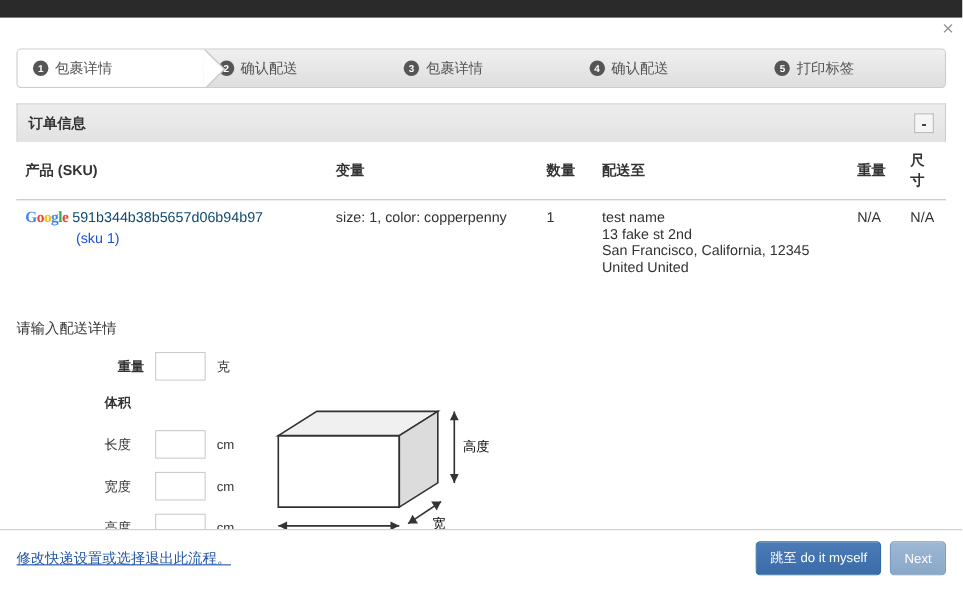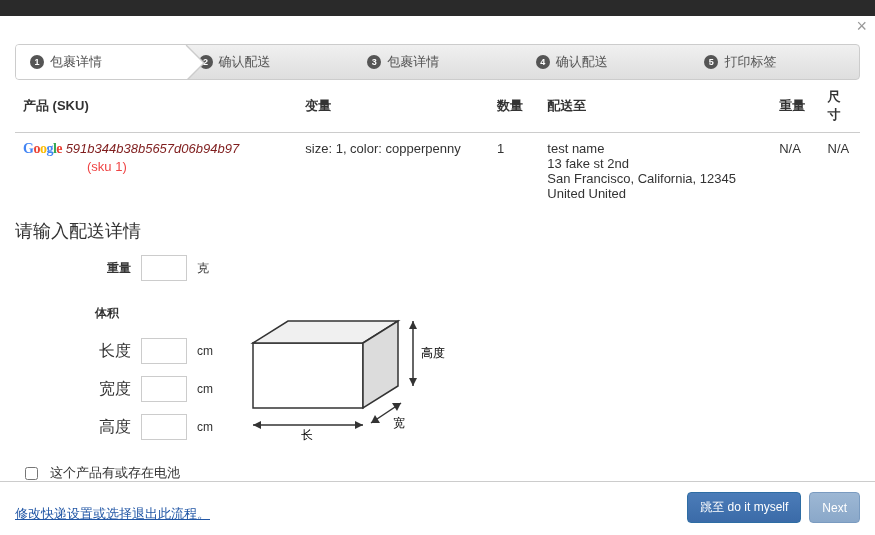--- a/index.html
+++ b/index.html
@@ -12,39 +12,39 @@
     .step.active { background: #fff; }
     .step.active::after { content: ""; position: absolute; right: -18px; top: 0; width: 0; height: 0; border-top: 18px solid transparent; border-bottom: 18px solid transparent; border-left: 18px solid #fff; z-index: 2; }
     .step.active::before { content: ""; position: absolute; right: -20px; top: -1px; width: 0; height: 0; border-top: 19px solid transparent; border-bottom: 19px solid transparent; border-left: 19px solid #ccc; z-index: 1; }
     .step-num { display: inline-flex; align-items: center; justify-content: center; width: 14px; height: 14px; border-radius: 50%; background: #555; color: #fff; font-size: 9px; font-weight: bold; }
     .section-header { display: flex; align-items: center; justify-content: space-between; margin-top: 14px; padding: 8px 10px; background: linear-gradient(#eee, #e2e2e2); border: 1px solid #ccc; border-bottom: none; }
     .section-title { font-weight: bold; font-size: 13px; }
     .collapse-btn { width: 18px; height: 18px; background: #f5f5f5; border: 1px solid #bbb; display: flex; align-items: center; justify-content: center; font-size: 14px; font-weight: bold; cursor: pointer; }
     table.data { width: 100%; border-collapse: collapse; }
     table.data th { text-align: left; font-weight: bold; padding: 8px 8px; border-bottom: 1px solid #ccc; font-size: 13px; }
     table.data td { padding: 8px 8px; vertical-align: top; font-size: 13px; }
-    .sku-link { color: #7f1d1d; text-decoration: none; font-style: italic; }
+    .sku-link { color: #0c4a6e; text-decoration: none; }
     .glogo { font-family: Georgia, serif; font-size: 14px; letter-spacing: -0.5px; font-weight: bold; }
     .g1 { color: #4285F4; } .g2 { color: #EA4335; } .g3 { color: #FBBC05; } .g4 { color: #4285F4; } .g5 { color: #34A853; } .g6 { color: #EA4335; }
-    .sku-sub { color: #ef4444; display: block; margin-top: 2px; margin-left: 64px; }
-    .details-prompt { margin-top: 10px; font-size: 18px; }
+    .sku-sub { color: #1d4ed8; display: block; margin-top: 2px; margin-left: 46px; }
+    .details-prompt { margin-top: 32px; font-size: 13px; }
     .weight-row { display: flex; align-items: center; gap: 10px; margin-top: 12px; margin-left: 80px; }
     .weight-row .lbl { font-weight: bold; font-size: 12px; width: 36px; text-align: right; }
     .weight-row input { width: 46px; height: 26px; border: 1px solid #ccc; padding: 2px 4px; }
     .unit { font-size: 12px; }
-    .volume-section { display: flex; gap: 30px; margin-left: 80px; margin-top: 24px; }
+    .volume-section { display: flex; gap: 30px; margin-left: 80px; margin-top: 12px; }
     .dims-col { display: flex; flex-direction: column; gap: 12px; }
     .vol-title { font-weight: bold; font-size: 12px; margin-bottom: 4px; margin-left: 0; }
     .dim-row { display: flex; align-items: center; gap: 10px; }
-    .dim-row .lbl { font-size: 16px; width: 36px; text-align: right; }
+    .dim-row .lbl { font-size: 12px; width: 36px; text-align: left; }
     .dim-row input { width: 46px; height: 26px; border: 1px solid #ccc; padding: 2px 4px; }
     .box-diagram { margin-top: 8px; }
     .checkbox-row { display: flex; align-items: center; gap: 12px; margin-top: 18px; margin-left: 10px; font-size: 13px; }
     .checkbox-row input { width: 13px; height: 13px; }
-    .footer { position: absolute; bottom: 0; left: 0; right: 0; display: flex; align-items: flex-end; justify-content: space-between; padding: 10px 15px 12px; border-top: 1px solid #ccc; background: #fff; }
+    .footer { position: absolute; bottom: 0; left: 0; right: 0; display: flex; align-items: center; justify-content: space-between; padding: 10px 15px 12px; border-top: 1px solid #ccc; background: #fff; }
     .footer .link { color: #2156a5; text-decoration: underline; font-size: 13px; }
     .footer-btns { display: flex; gap: 8px; }
     .btn { padding: 6px 12px; border-radius: 4px; border: 1px solid #2e6da4; background: linear-gradient(#4b7cb8, #3b6ba8); color: #fff; font-size: 12px; cursor: pointer; }
     .btn-secondary { background: linear-gradient(#9db7d4, #8aa8c9); border-color: #7a9bc0; }
     th:nth-child(1), td:nth-child(1) { width: 280px; }
     th:nth-child(2), td:nth-child(2) { width: 190px; }
     th:nth-child(3), td:nth-child(3) { width: 50px; margin-left: 27px; }
     th:nth-child(4), td:nth-child(4) { width: 230px; }
     th:nth-child(5), td:nth-child(5) { width: 48px; }
     th:nth-child(6), td:nth-child(6) { width: 40px; }
@@ -72,20 +72,24 @@
     <div class="step">
       <span class="step-num">4</span>
       <span>确认配送</span>
     </div>
     <div class="step">
       <span class="step-num">5</span>
       <span>打印标签</span>
     </div>
   </div>
 
+  <div class="section-header">
+    <span class="section-title">订单信息</span>
+    <span class="collapse-btn">-</span>
+  </div>
 
   <table class="data">
     <thead>
       <tr>
         <th>产品 (SKU)</th>
         <th>变量</th>
         <th>数量</th>
         <th>配送至</th>
         <th>重量</th>
         <th>尺寸</th>

